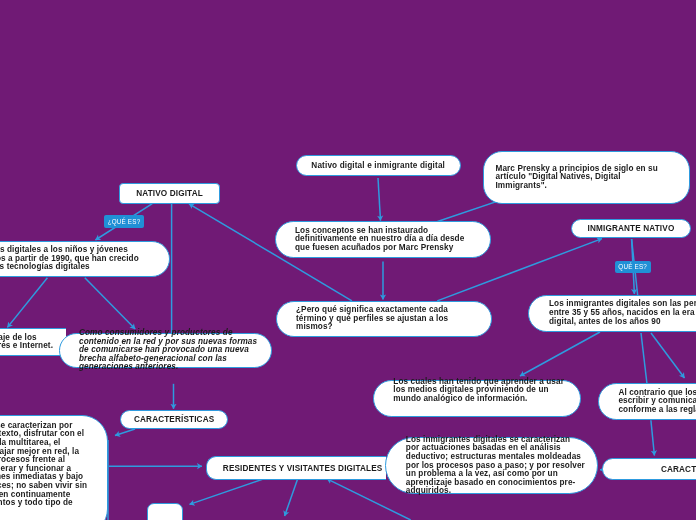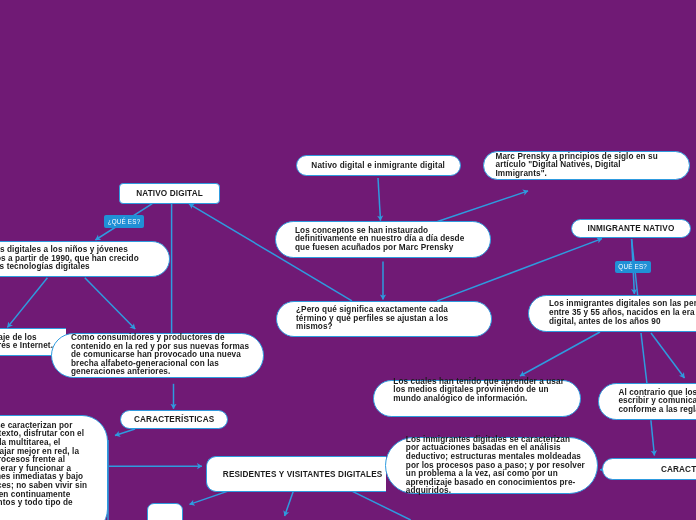--- a/index.html
+++ b/index.html
@@ -53,21 +53,21 @@
     <path d="M298.4,476.8 L284.6,516" marker-end="url(#ah)"></path>
     <path d="M410.7,520 L327,478.8" marker-end="url(#ah)"></path>
     <path d="M108,440 L108,520"></path>
   </g>
 </svg>
 
 <div class="node title-node" style="left:295.7px;top:154.8px;width:165px;height:21.2px;border-radius:11px;padding:0 10px;">
   <span>Nativo digital e inmigrante digital</span>
 </div>
 
-<div class="node" style="left:482.5px;top:150.9px;width:207px;height:29px;border-radius:19px;padding:0 0 0 12px;">
+<div class="node" style="left:482.5px;top:150.9px;width:207px;height:53px;border-radius:19px;padding:0 0 0 12px;">
   <span>Marc Prensky a principios de siglo en su
 artículo "Digital Natives, Digital
 Immigrants".</span>
 </div>
 
 <div class="node" style="left:276px;top:301px;width:216px;height:36.4px;border-radius:18.2px;padding:0 0 0 19px;">
   <span>¿Pero qué significa exactamente cada
 término y qué perfiles se ajustan a los
 mismos?</span>
 </div>
@@ -96,21 +96,21 @@
   <span>Los inmigrantes digitales son las personas de
 entre 35 y 55 años, nacidos en la era
 digital, antes de los años 90</span>
 </div>
 
 <div class="node" style="left:-109.2px;top:328.4px;width:175px;height:27.8px;border-radius:13.9px 0 0 13.9px;border-right:none;padding:0 0 0 19px;">
   <span>Que dominan el lenguaje de los
 que son los ordenadores e Internet.</span>
 </div>
 
-<div class="node" style="left:51px;top:333px;width:213.4px;height:45px;border-radius:25.4px;padding:0 0 0 19px;">
+<div class="node" style="left:59px;top:333px;width:213.4px;height:35px;border-radius:25.4px;padding:0 0 0 19px;font-style:italic;">
   <span>Como consumidores y productores de
 contenido en la red y por sus nuevas formas
 de comunicarse han provocado una nueva
 brecha alfabeto-generacional con las
 generaciones anteriores.</span>
 </div>
 
 <div class="node" style="left:373.3px;top:380px;width:208.2px;height:37.4px;border-radius:18.7px;padding:0 0 16px 19px;">
   <span>Los cuales han tenido que aprender a usar
 los medios digitales proviniendo de un
@@ -134,21 +134,21 @@
 el conocimiento y trabajar mejor en red, la
 de la rapidez de sus procesos frente al
 lo analógico, al considerar y funcionar a
 a base de gratificaciones inmediatas y bajo
 recompensas frecuences; no saben vivir sin
 sin el móvil y comparten continuamente
 y experiencias, momentos y todo tipo de
 información digital.</span>
 </div>
 
-<div class="node title-node" style="left:206.2px;top:456.3px;width:179.4px;height:36px;border-radius:10px 0 0 10px;border-right:none;padding:0 0 0 12.5px;z-index:1;">
+<div class="node title-node" style="left:206.2px;top:456.3px;width:179.4px;height:24px;border-radius:10px 0 0 10px;border-right:none;padding:0 0 0 12.5px;z-index:1;">
   <span>RESIDENTES Y VISITANTES DIGITALES</span>
 </div>
 
 <div class="node" style="left:385.1px;top:437.3px;width:213.1px;height:57px;border-radius:30px;padding:0 0 0 19.7px;z-index:2;">
   <span>Los inmigrantes digitales se caracterizan
 por actuaciones basadas en el análisis
 deductivo; estructuras mentales moldeadas
 por los procesos paso a paso; y por resolver
 un problema a la vez, así como por un
 aprendizaje basado en conocimientos pre-

